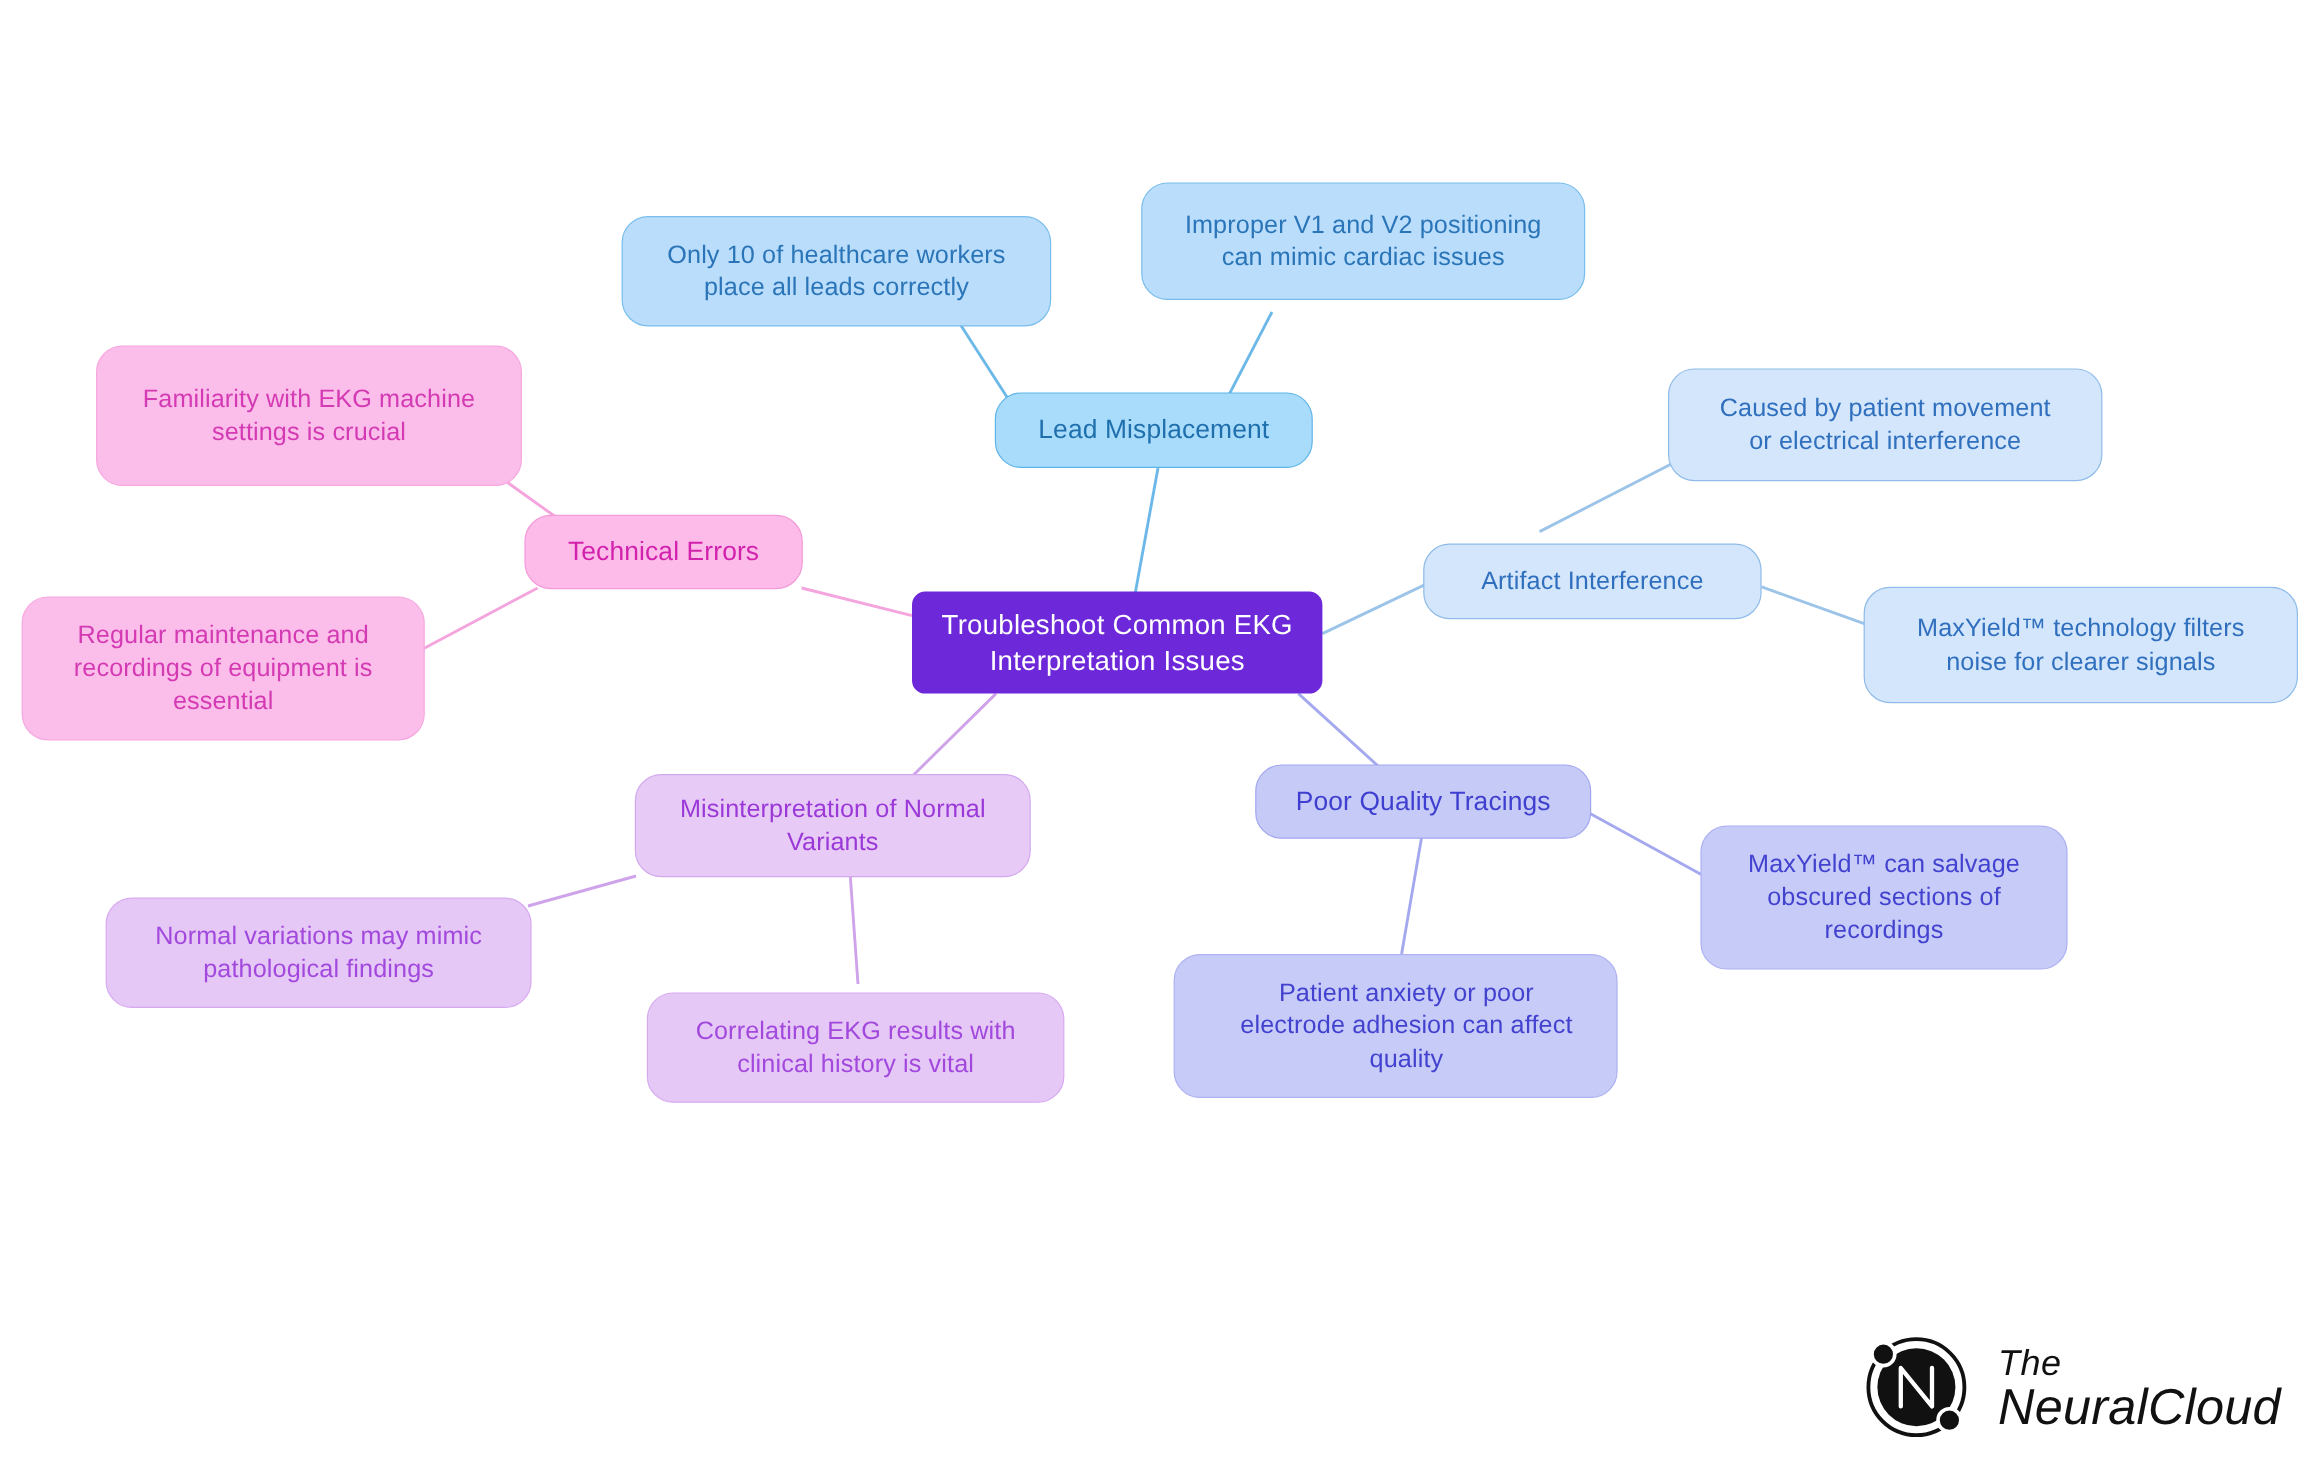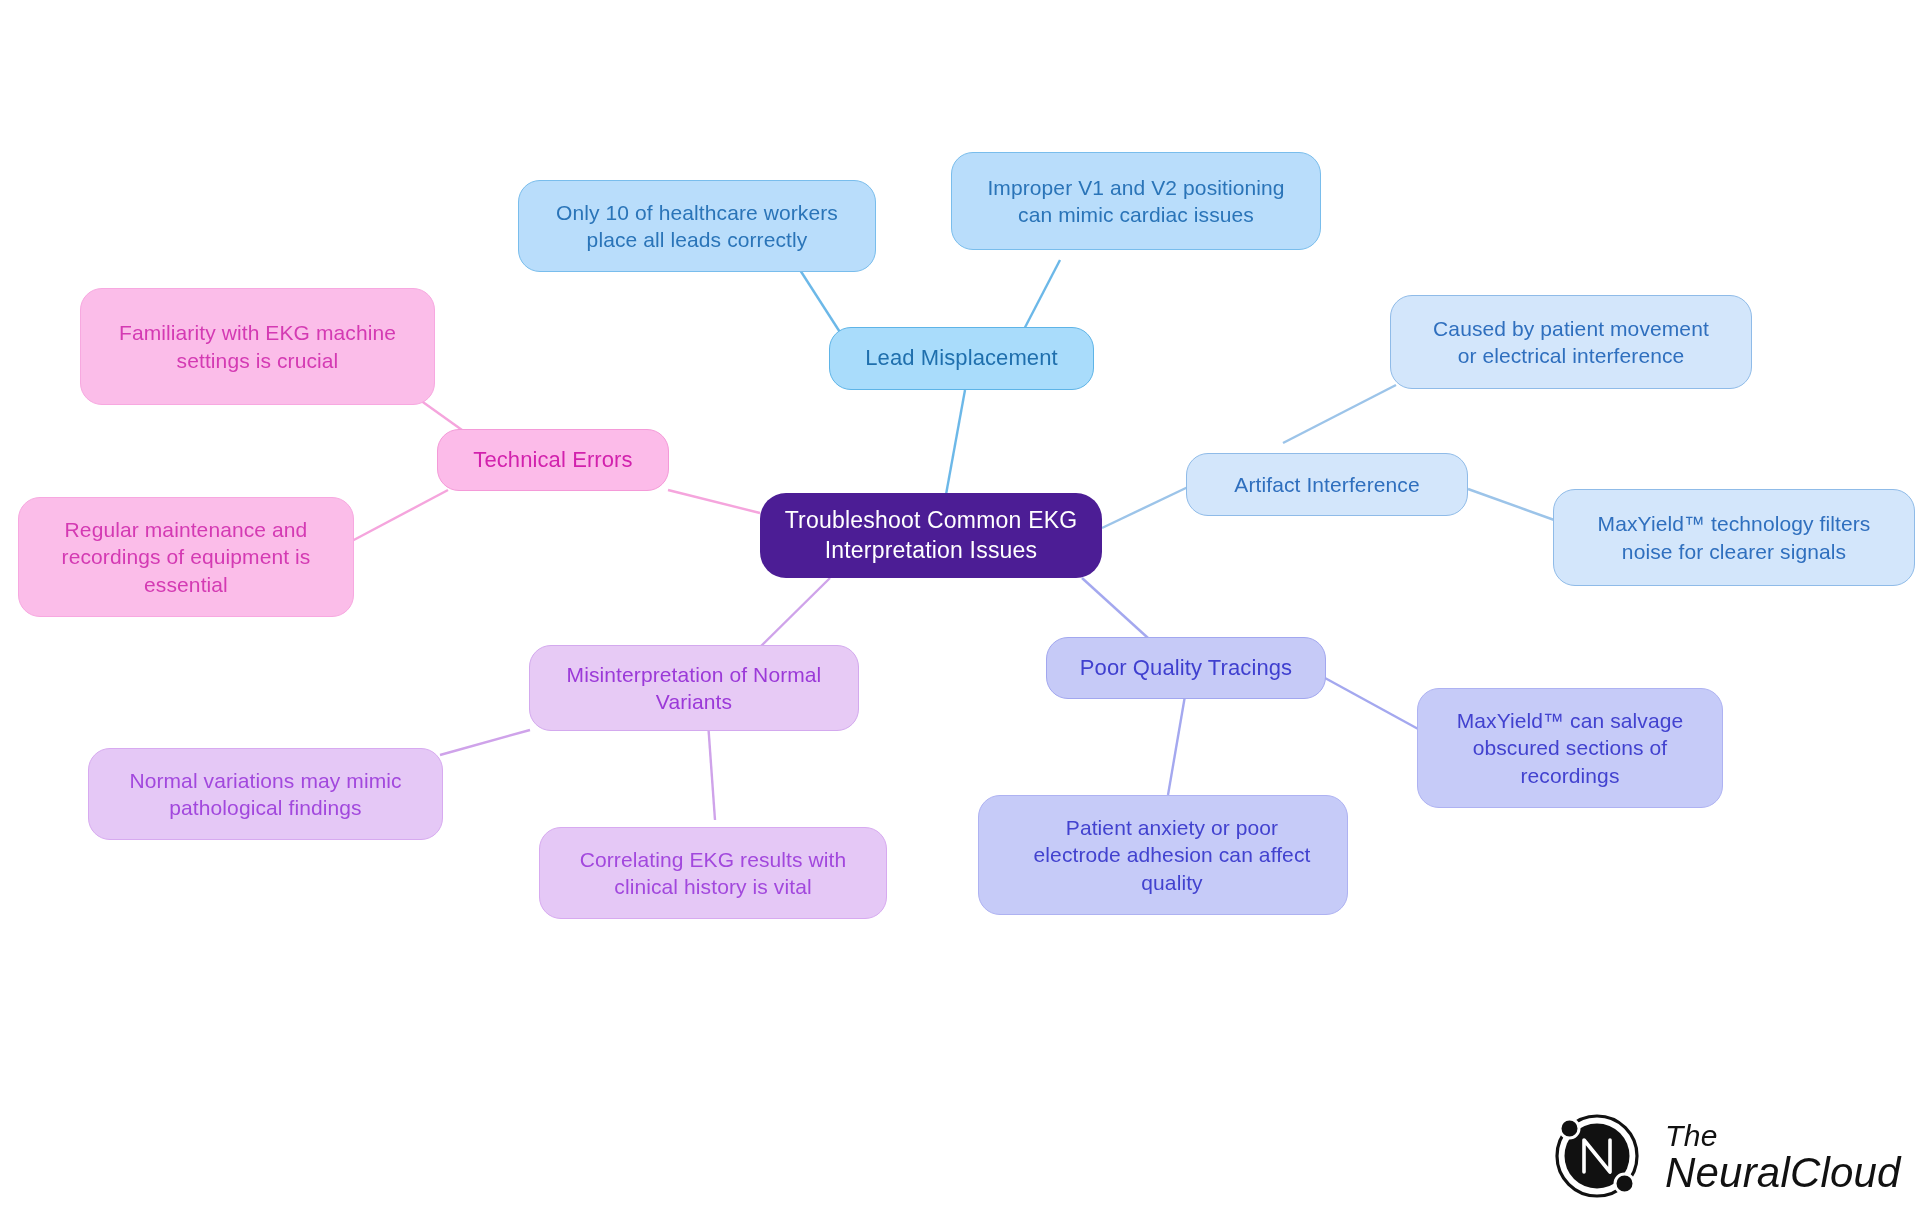--- a/index.html
+++ b/index.html
@@ -36,23 +36,23 @@
     text-align: center;
     border-radius: 22px;
     border-style: solid;
     border-width: 1.5px;
     padding: 6px 14px;
     line-height: 1.30;
     white-space: pre-line;
     letter-spacing: 0.1px;
   }
   .node.root {
-    border-radius: 26px;
+    border-radius: 11px;
     border-width: 0;
-    background: #4c1d95;
+    background: #6d28d9;
     color: #ffffff;
     font-size: 23px;
     letter-spacing: 0.2px;
   }
   .node.blue-mid {
     background: #a9dcfb;
     border-color: #5eb4e7;
     color: #1f6fad;
     font-size: 22px;
   }
@@ -187,21 +187,21 @@
   </div>
   <div class="node pink-soft" style="left:18px; top:497px; width:336px; height:120px;">
     <span>Regular maintenance and
 recordings of equipment is
 essential</span>
   </div>
 
   <div class="node blue-pale" style="left:1186px; top:440px; width:282px; height:63px;margin-top:13px;">
     <span>Artifact Interference</span>
   </div>
-  <div class="node blue-pale" style="left:1390px; top:295px; width:362px; height:94px;">
+  <div class="node blue-pale" style="left:1390px; top:307px; width:362px; height:94px;">
     <span>Caused by patient movement
 or electrical interference</span>
   </div>
   <div class="node blue-pale" style="left:1553px; top:489px; width:362px; height:97px;">
     <span>MaxYield™ technology filters
 noise for clearer signals</span>
   </div>
 
   <div class="node indigo" style="left:1046px; top:637px; width:280px; height:62px;">
     <span>Poor Quality Tracings</span>

